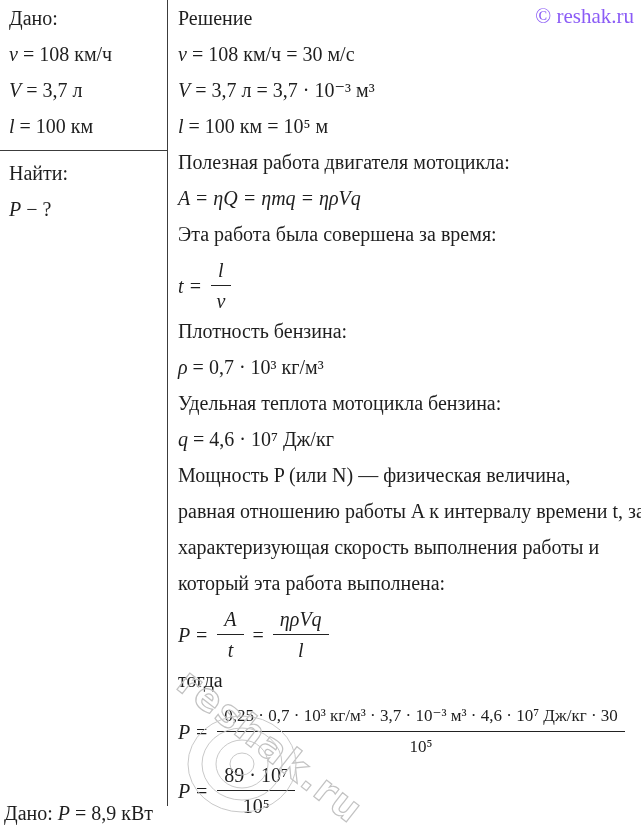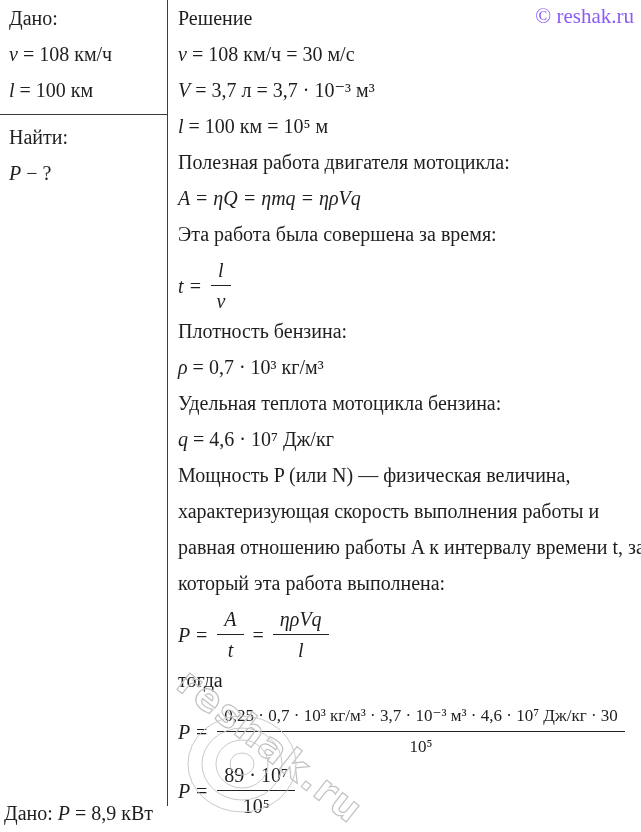--- a/index.html
+++ b/index.html
@@ -34,20 +34,21 @@
 <body>
 
 <div class="page">
 
   <div class="copyright">© reshak.ru</div>
   <div class="vdivider"></div>
 
   <aside class="given">
     <div class="line">Дано:</div>
     <div class="line"><span class="it">v</span><span> = 108 км/ч</span></div>
+    <div class="line"><span class="it">V</span><span> = 3,7 л</span></div>
     <div class="line"><span class="it">l</span><span> = 100 км</span></div>
     <div class="hrule"></div>
     <div class="line">Найти:</div>
     <div class="line"><span class="it">P</span><span> − ?</span></div>
   </aside>
 
   <main class="solution">
     <div class="line">Решение</div>
     <div class="line"><span class="it">v</span><span> = 108 км/ч = 30 м/с</span></div>
     <div class="line"><span class="it">V</span><span> = 3,7 л = 3,7 · 10⁻³ м³</span></div>
@@ -60,22 +61,22 @@
       <span class="frac">
           <span class="num it">l</span>
           <span class="den it">v</span>
         </span>
     </div>
     <div class="line">Плотность бензина:</div>
     <div class="line"><span class="it">ρ</span><span> = 0,7 · 10³ кг/м³</span></div>
     <div class="line">Удельная теплота мотоцикла бензина:</div>
     <div class="line"><span class="it">q</span><span> = 4,6 · 10⁷ Дж/кг</span></div>
     <div class="line">Мощность P (или N) — физическая величина,</div>
+    <div class="line">равная отношению работы A к интервалу времени t, за</div>
     <div class="line">характеризующая скорость выполнения работы и</div>
-    <div class="line">равная отношению работы A к интервалу времени t, за</div>
     <div class="line">который эта работа выполнена:</div>
     <div class="frac-line">
       <span class="it">P =</span>
       <span class="frac">
           <span class="num it">A</span>
           <span class="den it">t</span>
         </span>
       <span>=</span>
       <span class="frac">
           <span class="num it">ηρVq</span>

